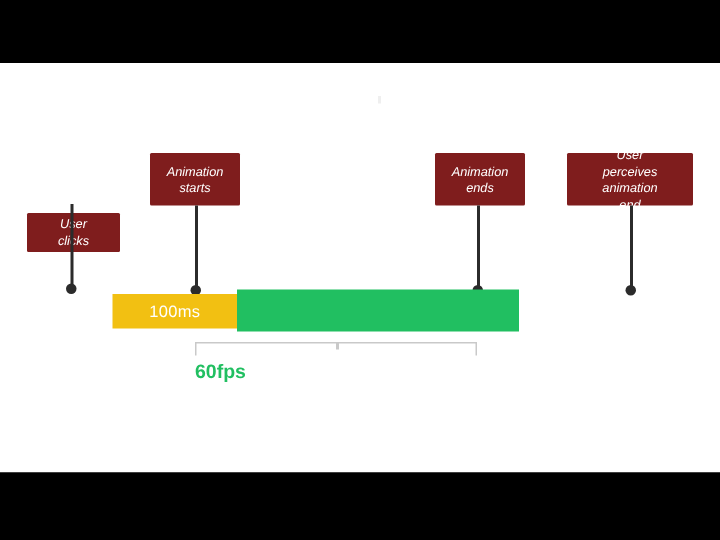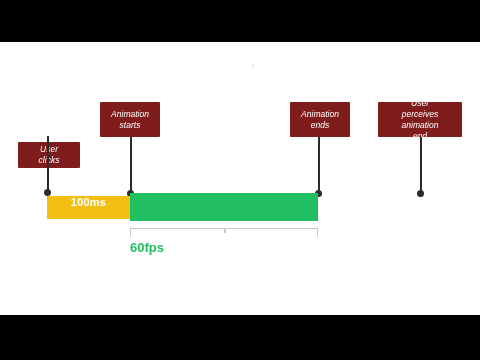--- a/index.html
+++ b/index.html
@@ -40,26 +40,28 @@
     left: 47px;
     top: 151px;   
     width: 373px;
     height: 28px;
   }
   .seg {
     position: absolute;
     top: 0;
     height: 28px;
     display: flex;
+    align-items: center;
     justify-content: center;
     color: #ffffff;
-    font-weight: bold;
+    font-weight: normal;
     font-size: 11px;
     letter-spacing: 0.2px;
     white-space: nowrap;
+    margin-left: 28px;
   }
   #seg-latency {
     left: 0;
     width: 83px;
     background: #f2c012;
     top: 3px;
     height: 23px;
   }
   #seg-animation {
     left: 83px;

